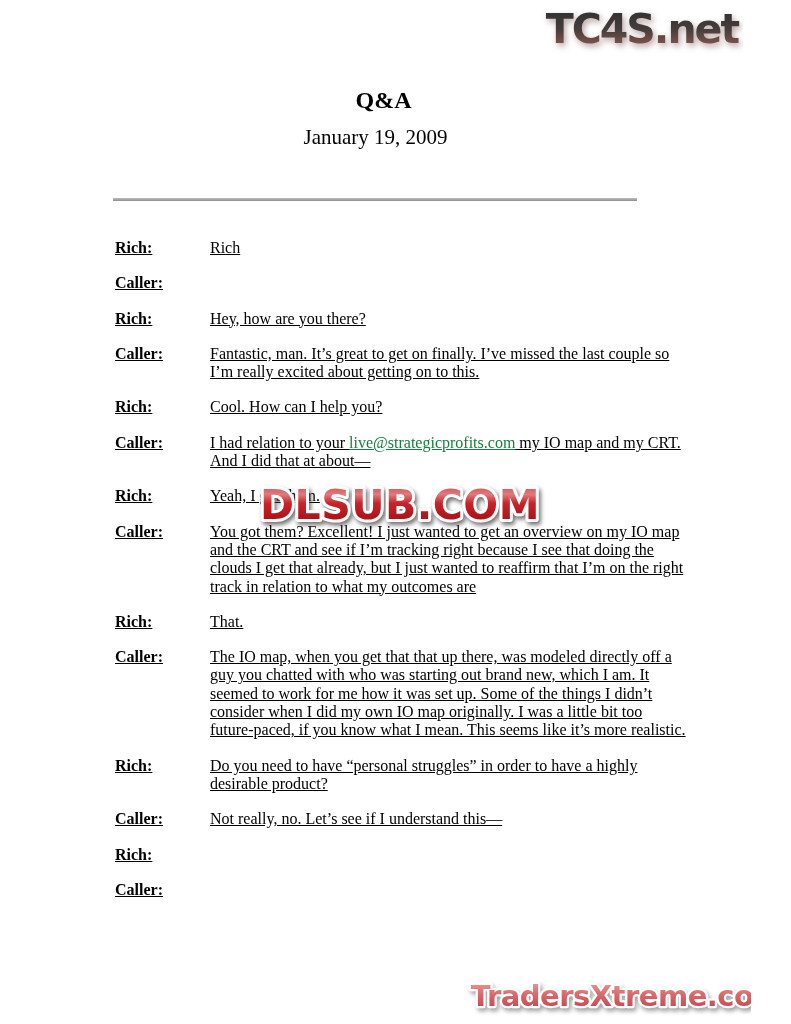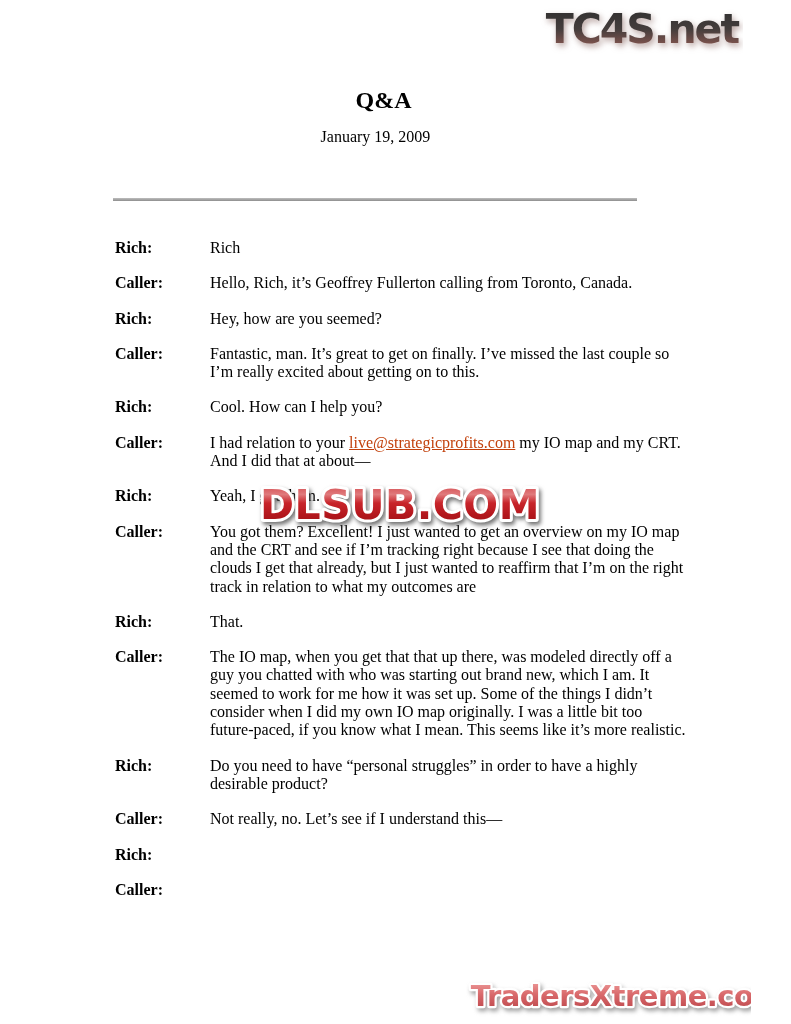--- a/index.html
+++ b/index.html
@@ -29,41 +29,42 @@
     padding-top: 88px;
     text-align: center;
     font-size: 24px;
     line-height: 24px;
     font-weight: bold;
     padding-left: 16px;
   }
   .date {
     margin-top: 15px;
     text-align: center;
-    font-size: 16px;
+    font-size: 21px;
     line-height: 20px;
   }
 
   
   .rule {
     height: 3px;
     margin: 51px 114px 0 113px;
     background: linear-gradient(#bdbdbd, #8e8e8e);
   }
 
   
   .dialogue {
     margin: 38px 0 0 115px;
     font-size: 16px;
     line-height: 18.3px;
+    text-decoration: underline;
   }
   .row { display: flex; margin-bottom: 17px; }
   .speaker { flex: 0 0 95px; width: 95px; font-weight: bold; }
   .text { width: 484px; white-space: pre-line; }
-  .email { color: #c2410c; text-decoration: underline; }
+  .email { color: #15803d; text-decoration: underline; }
 
   
   .watermark { position: absolute; left: 250px; top: 479px; pointer-events: none; }
   .watermark text {
     font-family: "DejaVu Sans", sans-serif;
     font-weight: bold;
     font-size: 41px;
     letter-spacing: 0.5px;
     filter: drop-shadow(2px 3px 2px rgba(70, 70, 70, 0.75));
   }
@@ -102,26 +103,25 @@
 
   <div class="dialogue">
 
     <div class="row">
       <div class="speaker">Rich:</div>
       <div class="text">Rich</div>
     </div>
 
     <div class="row">
       <div class="speaker">Caller:</div>
-      <div class="text">Hello, Rich, it’s Geoffrey Fullerton calling from Toronto, Canada.</div>
-    </div>
-
-    <div class="row">
-      <div class="speaker">Rich:</div>
-      <div class="text">Hey, how are you seemed?</div>
+    </div>
+
+    <div class="row">
+      <div class="speaker">Rich:</div>
+      <div class="text">Hey, how are you there?</div>
     </div>
 
     <div class="row">
       <div class="speaker">Caller:</div>
       <div class="text">Fantastic, man. It’s great to get on finally. I’ve missed the last couple so
 I’m really excited about getting on to this.</div>
     </div>
 
     <div class="row">
       <div class="speaker">Rich:</div>

